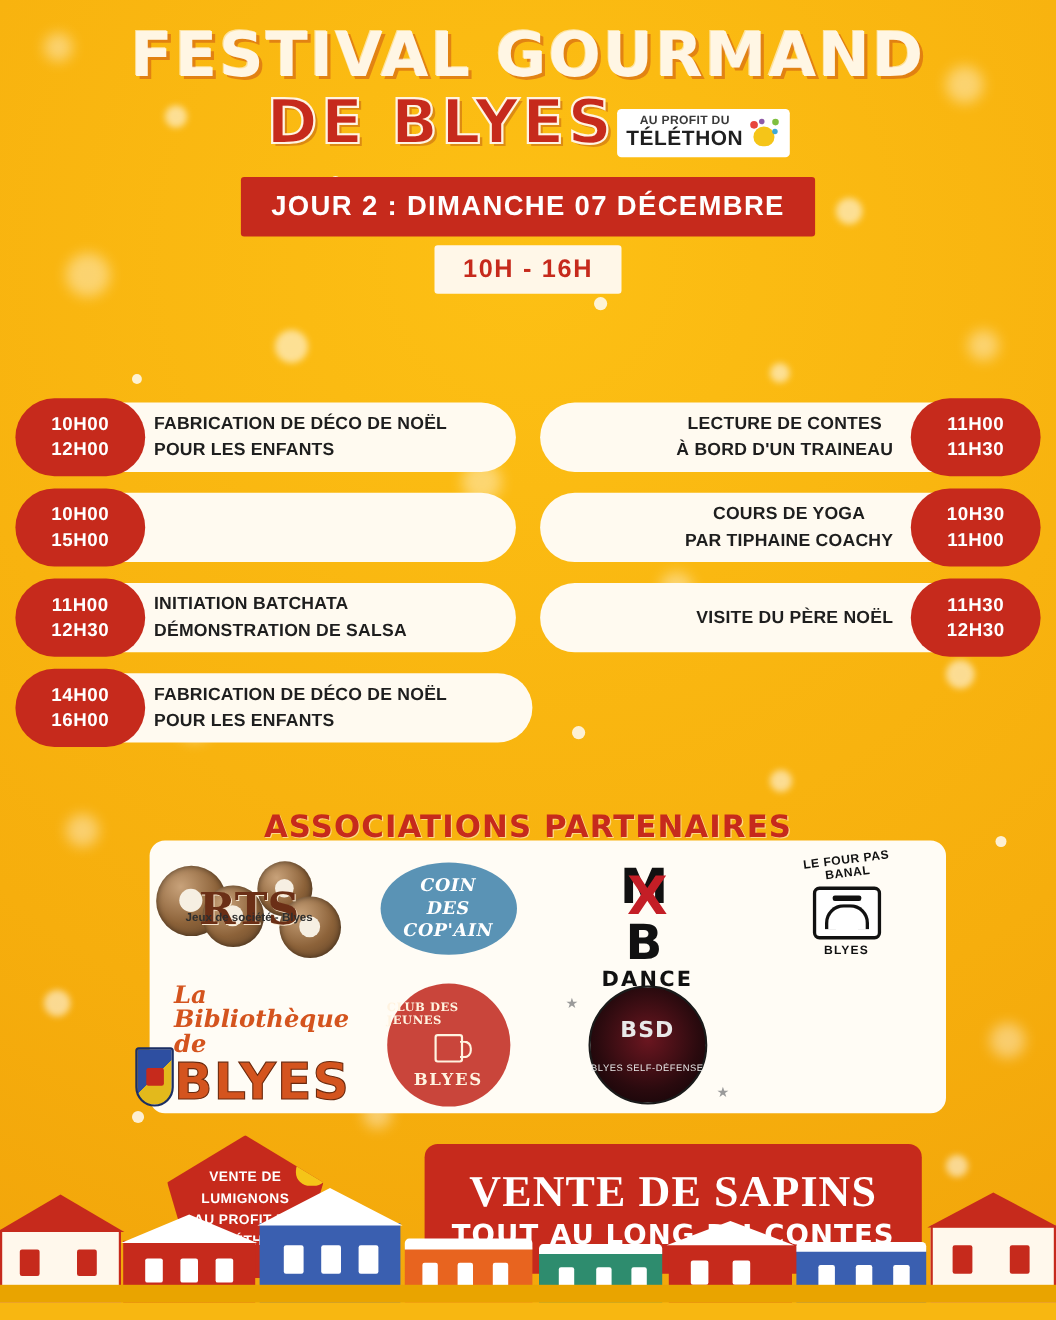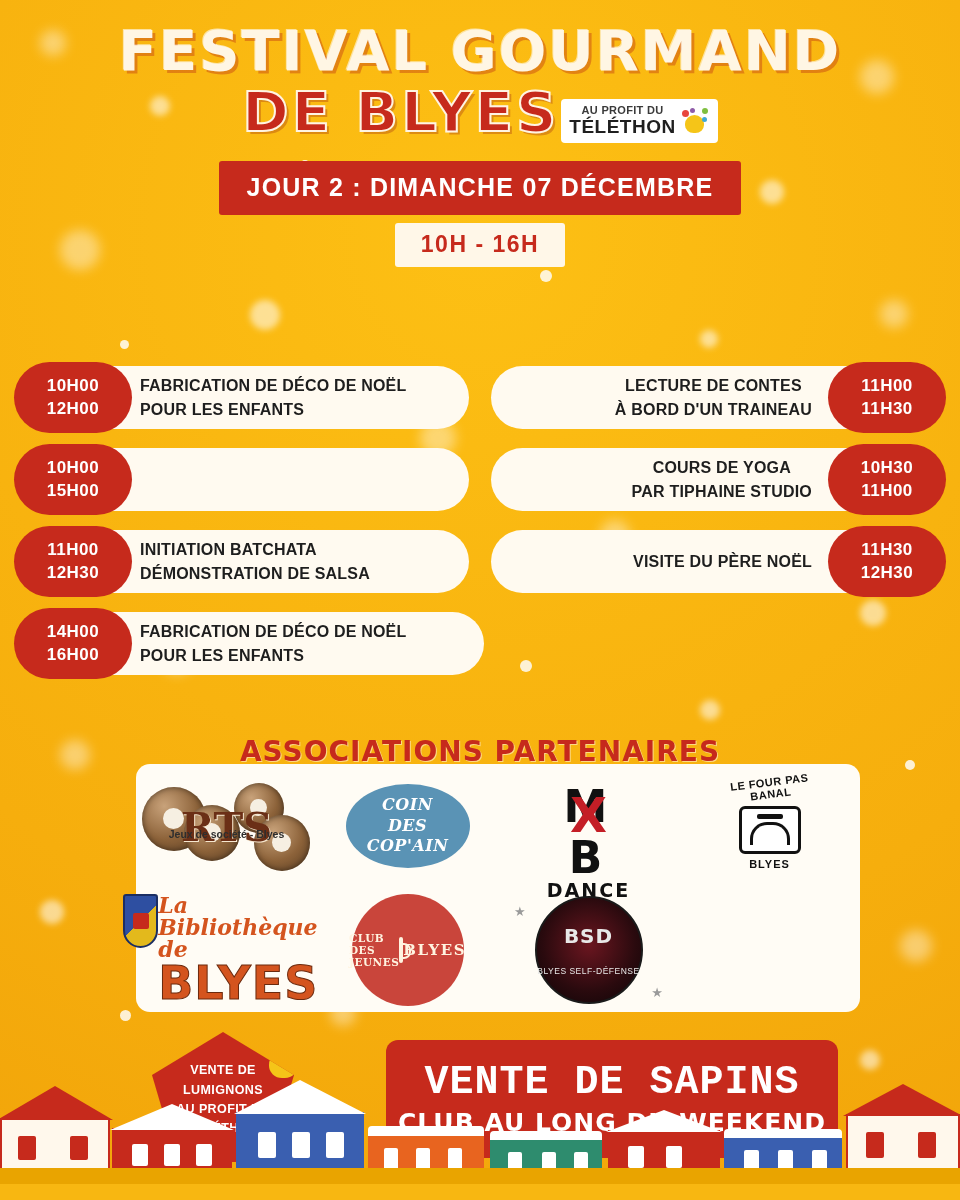--- a/index.html
+++ b/index.html
@@ -215,21 +215,21 @@
   .four .oven::before {
     content: ""; position: absolute; left: 50%; bottom: 6px; transform: translateX(-50%);
     width: 34px; height: 20px; border: 3px solid #111; border-radius: 17px 17px 0 0; border-bottom: none;
   }
   .four .oven::after {
     content: ""; position: absolute; left: 50%; top: 5px; transform: translateX(-50%);
     width: 26px; height: 5px; background: #111; border-radius: 2px;
   }
   .four .blyes { font-size: 11px; font-weight: 700; color: #111; letter-spacing: 1px; margin-top: 4px; }
 
-  .biblio { display: flex; align-items: flex-start; width: 260px; }
+  .biblio { display: flex; align-items: flex-end; width: 260px; }
   .crest {
     width: 46px; height: 54px; border-radius: 4px 4px 22px 22px;
     background: linear-gradient(135deg, #2E4FA1 0%, #2E4FA1 50%, #E3B91C 50%, #E3B91C 100%);
     border: 2px solid #1B2E63; position: relative;
   }
   .crest::after {
     content: ""; position: absolute; left: 50%; top: 50%; width: 16px; height: 16px;
     margin: -8px 0 0 -8px; background: #C62A1C; border-radius: 2px;
   }
   .biblio-text { line-height: 1; }
@@ -238,21 +238,21 @@
     font-size: 22px; color: #D4541E;
   }
   .biblio-text .l2 {
     font-family: "DejaVu Sans", sans-serif; font-weight: 700;
     font-size: 46px; color: #D4541E; letter-spacing: 1px;
     -webkit-text-stroke: 1px #6B2A0E;
   }
   .cdj {
     width: 112px; height: 112px; border-radius: 50%;
     background: #C9453B; color: #FFF3E0;
-    display: flex; align-items: center; justify-content: center;
+    display: flex; flex-direction: column; align-items: center; justify-content: center;
     font-family: "DejaVu Serif", serif; font-weight: 700;
   }
   .cdj .t { font-size: 10.5px; letter-spacing: .5px; }
   .cdj .mug {
     width: 26px; height: 26px; border: 2.5px solid #FFF3E0; border-radius: 3px;
     margin: 6px 0; position: relative;
   }
   .cdj .mug::after {
     content: ""; position: absolute; right: -10px; top: 4px; width: 9px; height: 12px;
     border: 2.5px solid #FFF3E0; border-left: none; border-radius: 0 7px 7px 0;
@@ -294,21 +294,21 @@
   .lm4 { width: 8px; height: 8px; background: #8E5BA8; left: 13px; top: 0px; }
 
   .sapins {
     position: absolute; left: 386px; top: 1040px;
     width: 452px; height: 118px;
     background: #C62A1C; border-radius: 12px;
     display: flex; flex-direction: column; align-items: center; justify-content: center;
     color: #FFFFFF;
   }
   .sapins .s1 {
-    font-family: Liberation Mono, monospace; font-weight: 700; font-size: 40px;
+    font-family: Liberation Serif, serif; font-weight: 700; font-size: 40px;
     letter-spacing: 1px; line-height: 1.05;
   }
   .sapins .s2 {
     font-family: "DejaVu Sans", sans-serif; font-weight: 700; font-size: 25px;
     letter-spacing: 1px; margin-top: 4px;
   }
 
   
   .village { position: absolute; left: 0; bottom: 0; width: 960px; height: 108px; }
   .house { position: absolute; bottom: 0; }
@@ -406,21 +406,21 @@
     <div class="row">
       <div class="card left-pill">
         <div class="pill l">
           <span>10H00</span>
           <span>15H00</span>
         </div>
       </div>
       <div class="card right-pill">
         <div class="card-text">
           <span class="l2">COURS DE YOGA</span>
-          <span class="l2">PAR TIPHAINE STUDIO</span>
+          <span class="l2">PAR TIPHAINE COACHY</span>
         </div>
         <div class="pill r">
           <span>10H30</span>
           <span>11H00</span>
         </div>
       </div>
     </div>
 
     <div class="row">
       <div class="card left-pill">
@@ -537,21 +537,21 @@
       <div class="body"></div>
       <span class="lm1"></span>
         <span class="lm2"></span>
         <span class="lm3"></span>
         <span class="lm4"></span>
     </div>
   </div>
 
   <div class="sapins">
     <div class="s1">VENTE DE SAPINS</div>
-    <div class="s2">CLUB AU LONG DU WEEKEND</div>
+    <div class="s2">TOUT AU LONG DU CONTES</div>
   </div>
 
   <div class="village">
     <div class="house" style="left:0px;   width:110px; height:96px;">
       <div class="h-body" style="height:66px; background:#FFF8EC; border:2px solid #C62A1C;"></div>
       <div class="roof" style="bottom:64px; width:0; height:0; border-left:58px solid transparent; border-right:58px solid transparent; border-bottom:34px solid #C62A1C;"></div>
       <div class="win" style="left:18px; bottom:24px; width:18px; height:24px; background:#C62A1C;"></div>
       <div class="win" style="left:70px; bottom:24px; width:18px; height:24px; background:#C62A1C;"></div>
     </div>
     <div class="house" style="left:112px; width:120px; height:78px;">

